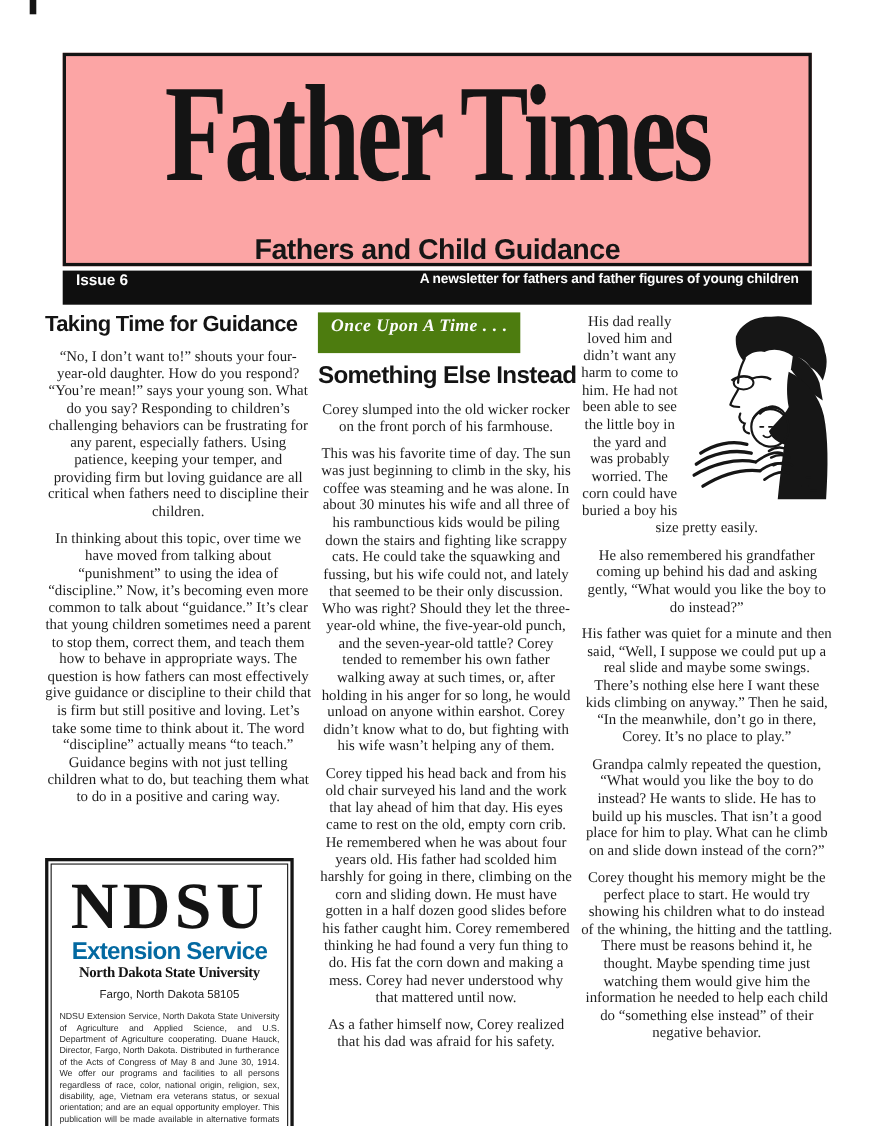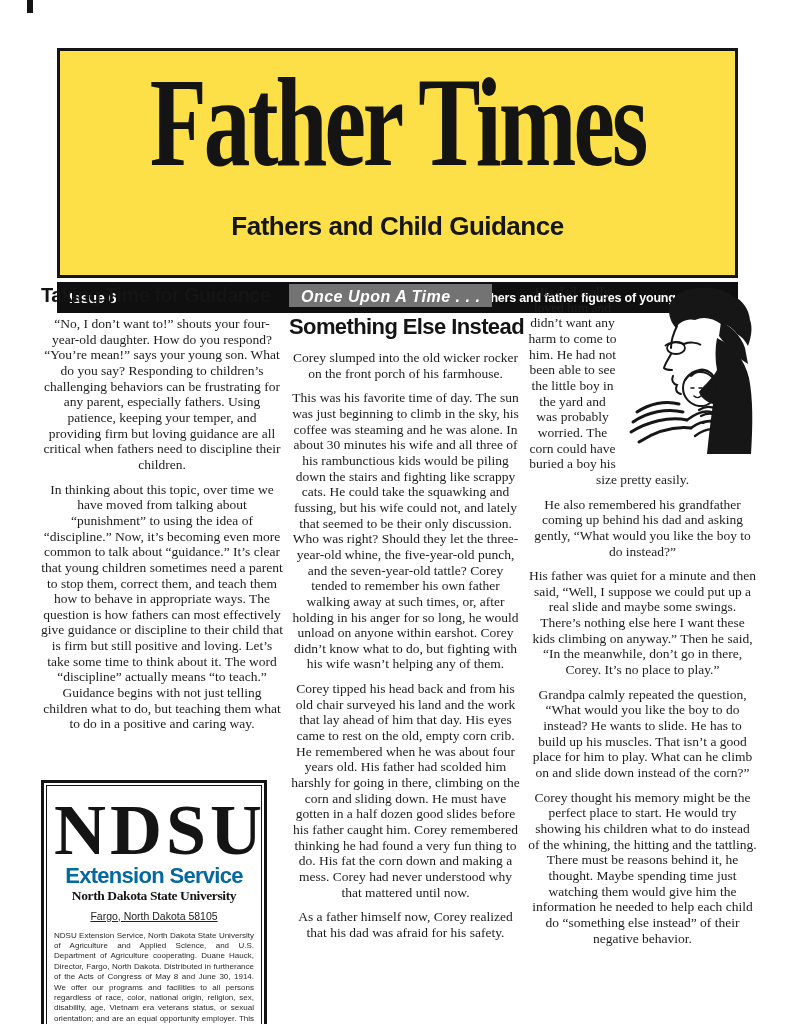--- a/index.html
+++ b/index.html
@@ -6,33 +6,33 @@
   html,body { background:#e8e8e8; }
   .page {
     position:relative; width:791px; height:1024px; background:#ffffff;
     margin:0 auto; overflow:hidden; color:#1d1d1d;
     font-family:"Liberation Serif", serif;
   }
   .scan-artifact { position:absolute; left:27px; top:0; width:6px; height:13px; background:#141414; }
 
   
   .masthead { position:absolute; left:57px; top:48px; width:681px; }
-  .masthead-box { border:3px solid #141414; background:#fde047; text-align:center; padding:14px 0 18px; height:230px; }
+  .masthead-box { border:3px solid #141414; background:#fca5a5; text-align:center; padding:14px 0 18px; height:194px; }
   .nameplate {
     font-family:"Liberation Serif", serif; font-weight:700; font-size:126px; line-height:0.92;
     letter-spacing:-4px; color:#141414; transform:scaleX(0.74); transform-origin:50% 50%;
     white-space:nowrap;
   }
   .subtitle {
     font-family:"Liberation Sans", sans-serif; font-weight:700; font-size:26px;
     letter-spacing:-0.5px; color:#161616; margin-top:30px;
   }
   .issue-bar {
     margin-top:4px; background:#0f0f0f; color:#fdfdfd; height:31px;
-    display:flex; justify-content:space-between; align-items:center; padding:0 12px;
+    display:flex; justify-content:space-between; padding:0 12px;
     font-family:"Liberation Sans", sans-serif;
   }
   .issue-label { font-size:14px; font-weight:700; letter-spacing:0; }
   .tagline { font-size:12.5px; font-weight:700; letter-spacing:-0.2px; }
 
   
   .columns {
     position:absolute; left:41px; top:284px; width:716px;
     display:grid; grid-template-columns:242px 233px 229px; column-gap:6px;
   }
@@ -44,41 +44,41 @@
   }
   .article-heading {
     font-family:"Liberation Sans", sans-serif; font-weight:700; font-size:20px;
     letter-spacing:-0.6px; color:#141414; margin-bottom:9px; white-space:nowrap;
   }
 
   
   .ndsu-box { margin-top:48px; width:226px; border:3px solid #141414; padding:2px; }
   .ndsu-inner { border:1px solid #141414; text-align:center; padding:10px 7px 9px; }
   .ndsu-acronym {
-    font-family:"Liberation Serif", serif; font-weight:700; font-size:72px; line-height:0.95;
+    font-family:"Liberation Serif", serif; font-weight:700; font-size:60px; line-height:0.95;
     letter-spacing:4px; color:#141414;
   }
   .ndsu-line1 {
     font-family:"Liberation Sans", sans-serif; font-weight:700; font-size:22px;
     letter-spacing:-0.7px; line-height:1.05; color:#0369a1;
   }
   .ndsu-line2 {
     font-family:Liberation Serif, serif; font-weight:700; font-size:13.5px;
     letter-spacing:-0.4px; color:#141414;
   }
-  .ndsu-line3 { font-family:"Liberation Sans", sans-serif; font-size:10.5px; margin-top:6px; color:#222;text-decoration:underline; }
+  .ndsu-line3 { font-family:"Liberation Sans", sans-serif; font-size:10.5px; margin-top:6px; color:#222; }
   .ndsu-fineprint {
     font-family:"Liberation Sans", sans-serif; font-size:8px; line-height:1.3;
     text-align:justify; margin-top:9px; color:#2a2a2a;
   }
 
   
   .kicker {
-    display:inline-block; background:#737373; color:#fdfdfd; padding:4px 12px 1px;
-    font-family:Liberation Sans, sans-serif; font-style:italic; font-weight:700;
+    display:inline-block; background:#4d7c0f; color:#fdfdfd; padding:4px 12px 15px;
+    font-family:Liberation Serif, serif; font-style:italic; font-weight:700;
     font-size:16px; letter-spacing:0.5px; margin-bottom:7px;
   }
   .story-heading {
     font-family:"Liberation Sans", sans-serif; font-weight:700; font-size:22px;
     letter-spacing:-0.6px; color:#141414; margin-bottom:10px; white-space:nowrap;
   }
 
   
   .illustration {
     float:right; width:136px; height:170px; margin:0 0 4px 4px;

